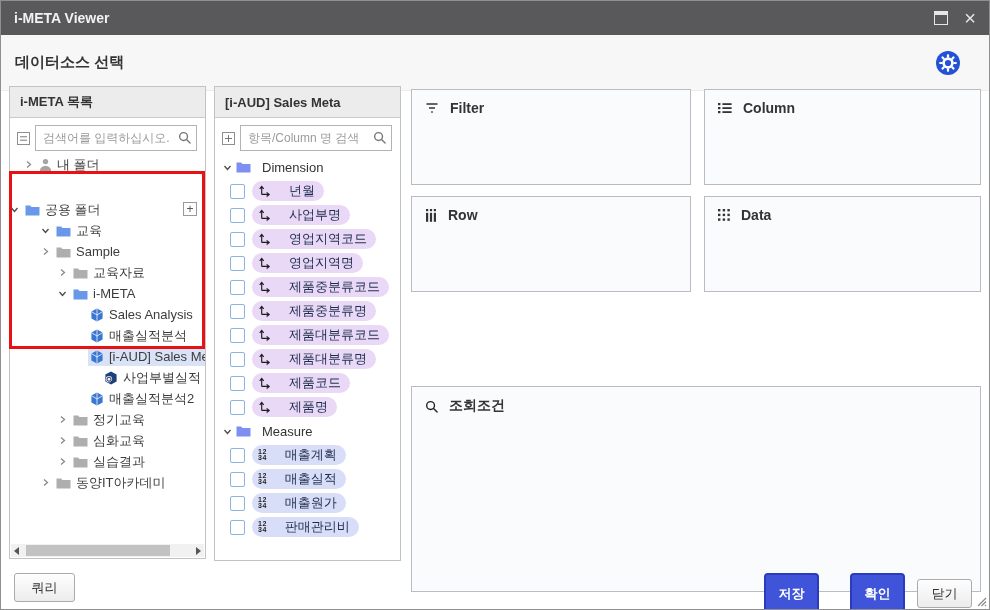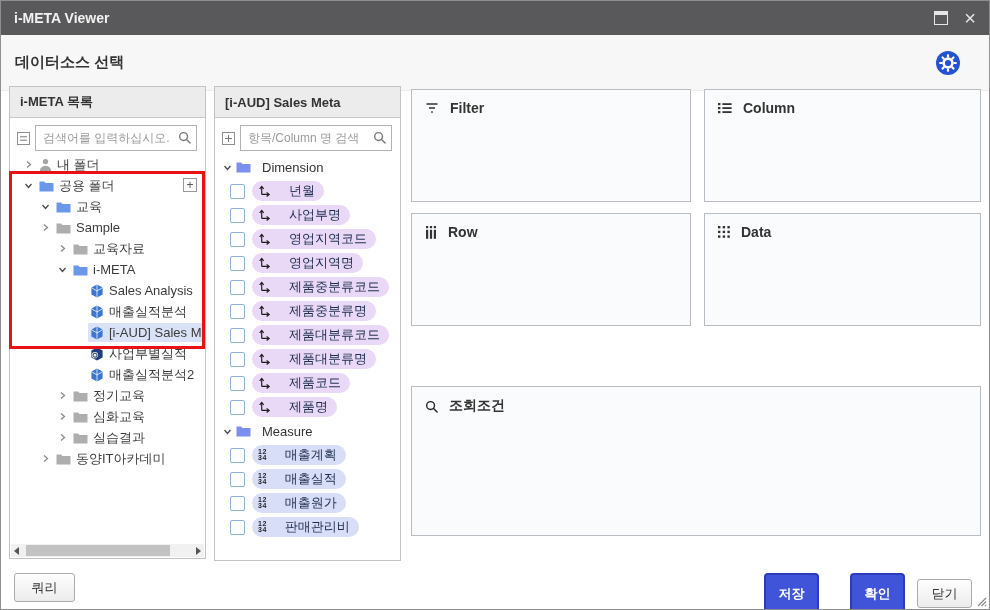--- a/index.html
+++ b/index.html
@@ -61,24 +61,24 @@
   .mrow.item{padding-left:15px;}
   .cb{width:13px;height:13px;border:1px solid #8cb4de;border-radius:2px;background:#fff;flex:none;margin-right:7px;box-sizing:content-box;}
   .pill{display:flex;align-items:center;gap:18px;padding:1px 9px 2px 6px;border-radius:10px;color:#1d2c4d;height:17px;}
   .pill.dimension{background:var(--dimpill,#e9d9f7);}
   .pill.measure{background:var(--meapill,#d8def8);}
   .picon{display:flex;}
   .numic{display:flex;flex-direction:column;align-items:center;font-size:7px;line-height:6px;color:#222;font-weight:bold;letter-spacing:.5px;}
 
   
   .zones{position:absolute;left:410px;top:88px;width:570px;display:grid;grid-template-columns:280px 277px;gap:11px 13px;}
-  .zone{height:113px;background:#fafbfc;border:1px solid #b9bdc3;box-sizing:border-box;padding:10px 13px;}
+  .zone{height:96px;background:#fafbfc;border:1px solid #b9bdc3;box-sizing:border-box;padding:10px 13px;}
   .zone-h{display:flex;align-items:center;gap:11px;font-size:14px;font-weight:bold;color:#333;}
   .zic{display:flex;}
-  .cond{position:absolute;left:410px;top:385px;width:570px;height:150px;background:#fafbfc;border:1px solid #b9bdc3;
+  .cond{position:absolute;left:410px;top:385px;width:570px;height:206px;background:#fafbfc;border:1px solid #b9bdc3;
     box-sizing:border-box;padding:10px 13px;}
 
   
   .red-annotation{position:absolute;left:8px;top:170px;width:196px;height:178px;border:3px solid var(--annred,#e81113);
     box-sizing:border-box;pointer-events:none;z-index:6;}
 
   
   .btn{font-family:inherit;font-size:13px;cursor:default;}
   .btn.light{background:linear-gradient(#fefefe,#ececec);border:1px solid #ababab;border-radius:3px;color:#333;height:29px;}
   .query{position:absolute;left:13px;top:572px;width:61px;}
@@ -154,21 +154,21 @@
           <span class="lblwrap">
             <span class="ticon">
               <svg width="13" height="13" viewBox="0 0 13 13">
                 <circle cx="6.5" cy="3.6" r="2.7" fill="#a5a5a5"></circle>
                 <path d="M.8 13 a5.7 5.2 0 0 1 11.4 0z" fill="#a5a5a5"></path>
               </svg>
             </span>
             <span class="tlbl">내 폴더</span>
           </span>
         </div>
-        <div class="trow" style="padding-left: 14px;">
+        <div class="trow" style=" margin-top: 24px;">
           <span class="chev">
             <svg width="9" height="9" viewBox="0 0 9 9">
               <path d="M1.5 3 4.5 6.5 7.5 3" fill="none" stroke="#4a4a4a" stroke-width="1.3"></path>
             </svg>
           </span>
           <span class="lblwrap">
             <span class="ticon">
               <svg width="15" height="12" viewBox="0 0 15 12">
                 <path d="M.5 1.5 h4.6 l1.4 1.6 h8 v8.4 h-14z" fill="#6b97ea"></path>
               </svg>
@@ -263,21 +263,21 @@
           <span class="lblwrap">
             <span class="ticon">
               <svg width="14" height="14" viewBox="0 0 14 14">
                 <polygon points="7,.6 12.6,3.6 12.6,10.4 7,13.4 1.4,10.4 1.4,3.6" fill="#3a77d2"></polygon>
                 <path d="M7 .6 V7 M7 7 L1.4 3.6 M7 7 l5.6 -3.4 M7 7 v6.4" stroke="#fff" stroke-width=".9" fill="none" opacity=".85"></path>
               </svg>
             </span>
             <span class="tlbl">[i-AUD] Sales Meta</span>
           </span>
         </div>
-        <div class="trow" style="padding-left: 78px;">
+        <div class="trow" style="padding-left: 78px; justify-content: flex-end;">
           <span class="lblwrap">
             <span class="ticon">
               <svg width="14" height="14" viewBox="0 0 14 14">
                 <polygon points="7,.6 12.6,3.6 12.6,10.4 7,13.4 1.4,10.4 1.4,3.6" fill="#1d3f7c"></polygon>
                 <circle cx="5" cy="8.2" r="3.1" fill="#e9f0fa"></circle>
                 <circle cx="5" cy="8.2" r="2" fill="none" stroke="#223a5e" stroke-width="1"></circle>
                 <line x1="6.8" y1="10" x2="8.6" y2="11.8" stroke="#223a5e" stroke-width="1.2"></line>
               </svg>
             </span>
             <span class="tlbl">사업부별실적</span>

